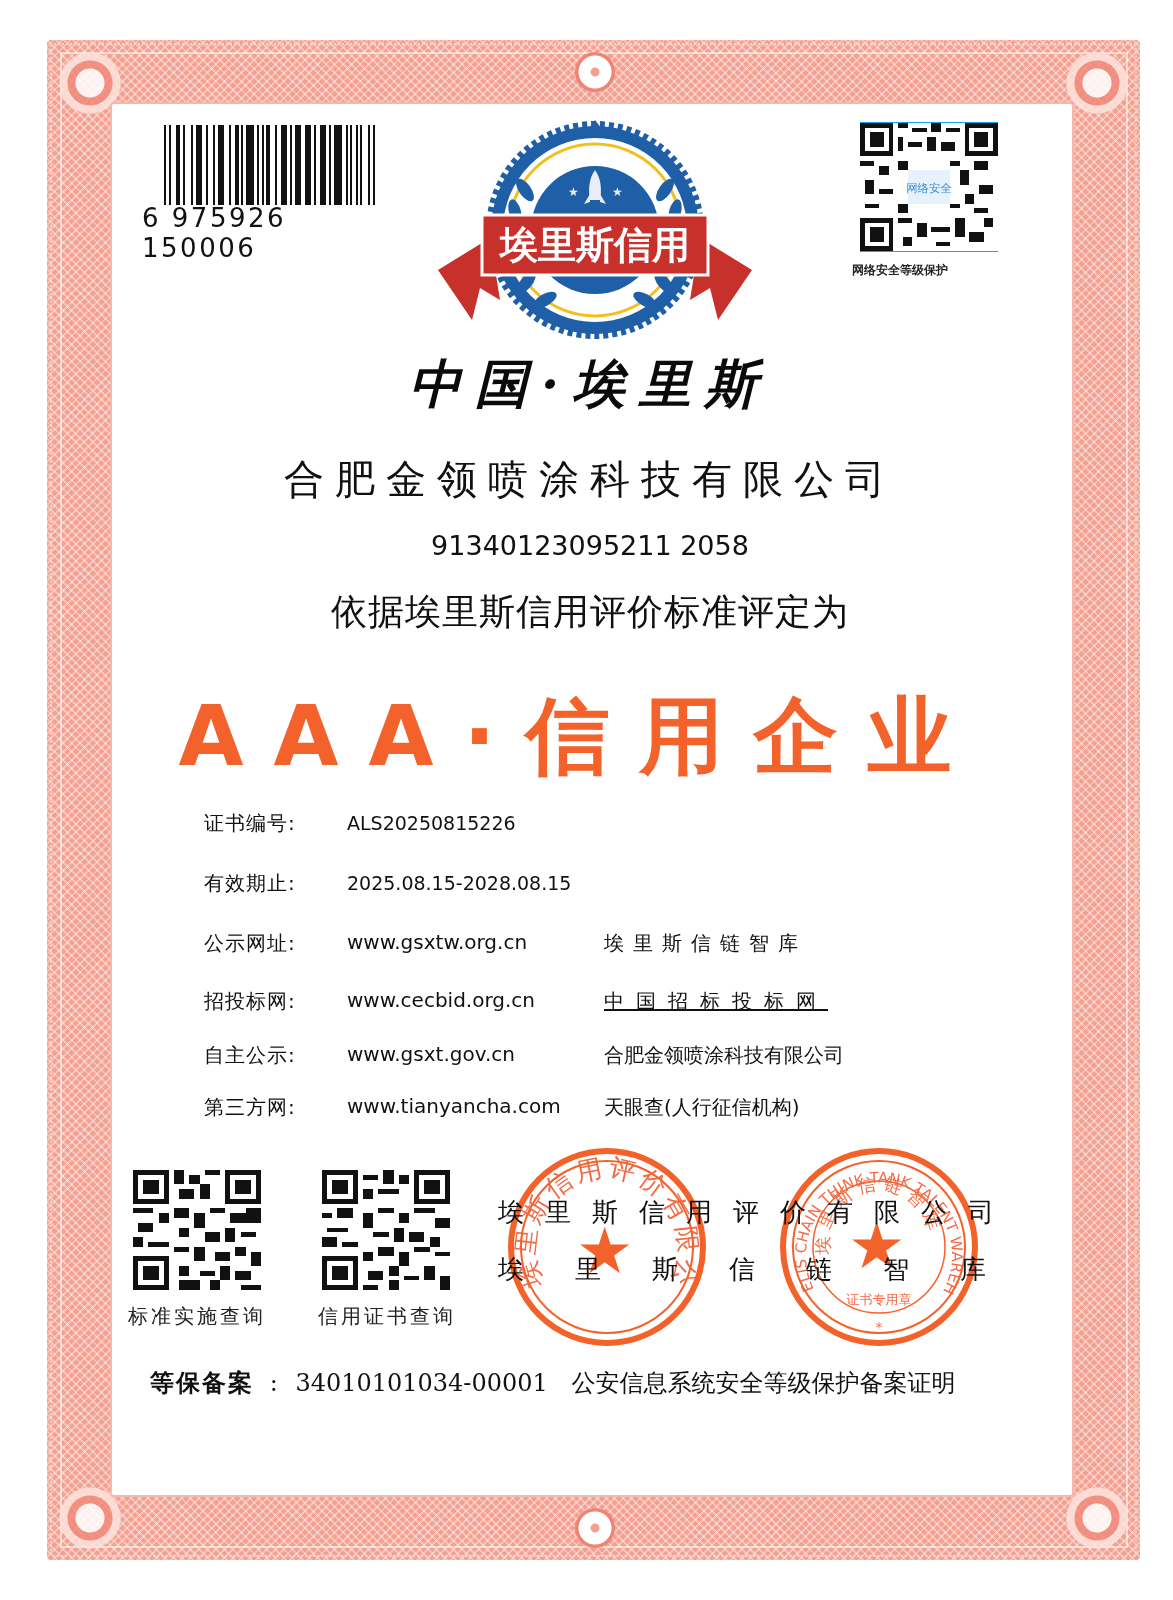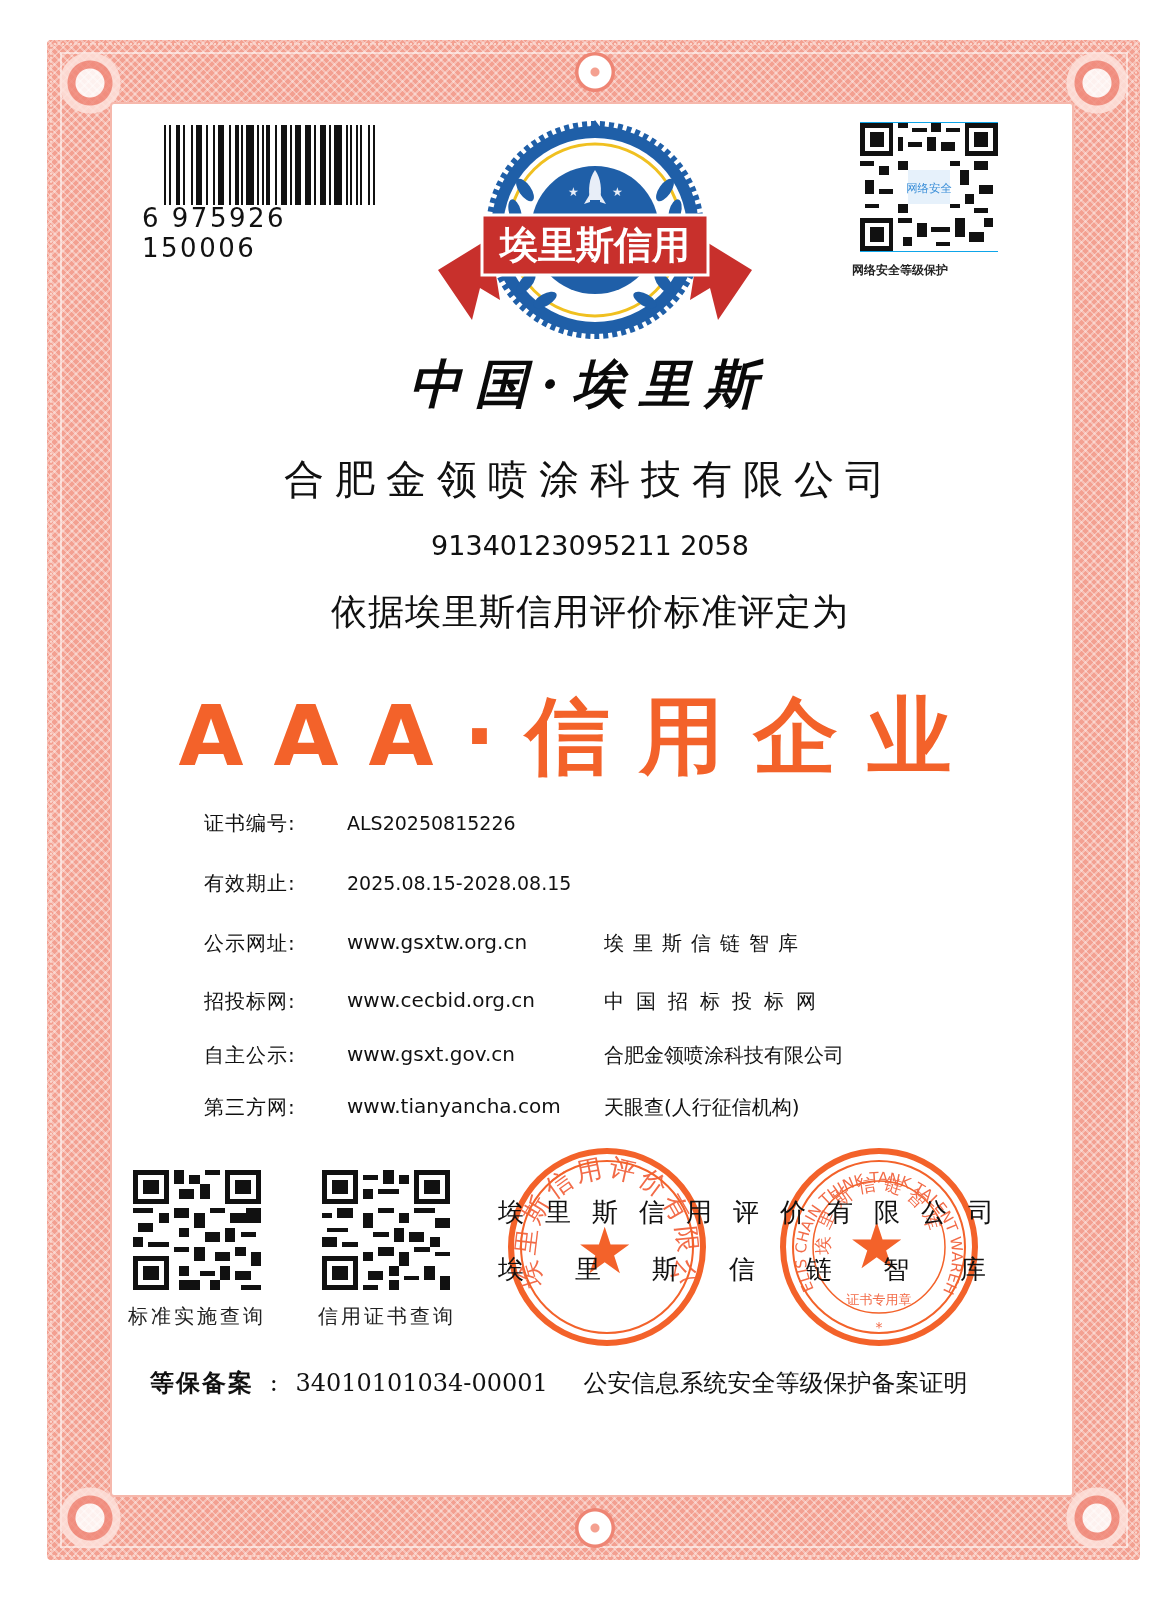--- a/index.html
+++ b/index.html
@@ -268,21 +268,21 @@
   <span class="info-value" style="font-size:19px;top:2px;">2025.08.15-2028.08.15</span>
 </div>
 <div class="info-row" style="top:930px;">
   <span class="info-label">公示网址:</span>
   <span class="info-value">www.gsxtw.org.cn</span>
   <span class="info-name spaced">埃里斯信链智库</span>
 </div>
 <div class="info-row" style="top:988px;">
   <span class="info-label">招投标网:</span>
   <span class="info-value">www.cecbid.org.cn</span>
-  <span class="info-name" style="letter-spacing:12px;">中国招标投标网</span>
+  <span class="info-name" style="letter-spacing:12px;text-decoration:underline;">中国招标投标网</span>
 </div>
 <div class="info-row" style="top:1042px;">
   <span class="info-label">自主公示:</span>
   <span class="info-value">www.gsxt.gov.cn</span>
   <span class="info-name">合肥金领喷涂科技有限公司</span>
 </div>
 <div class="info-row" style="top:1094px;">
   <span class="info-label">第三方网:</span>
   <span class="info-value">www.tianyancha.com</span>
   <span class="info-name">天眼查(人行征信机构)</span>
@@ -417,14 +417,14 @@
   <div class="seal-text" style="left:62px;top:55px;font-size:64px;color:#f3622a;">★</div>
 </div>
 
 <div class="signer" style="left:498px;top:1195px;letter-spacing:21px;">埃里斯信用评价有限公司</div>
 <div class="signer" style="left:498px;top:1252px;letter-spacing:51px;">埃里斯信链智库</div>
 
 <div class="abs footer">
   <span class="lbl">等保备案</span>
   <span style="margin:0 10px 0 8px;">:</span>
   <span>34010101034-00001</span>
-  <span style="margin-left:28px;">公安信息系统安全等级保护备案证明</span>
+  <span style="margin-left:16px;">公安信息系统安全等级保护备案证明</span>
 </div>
 
 </body></html>

